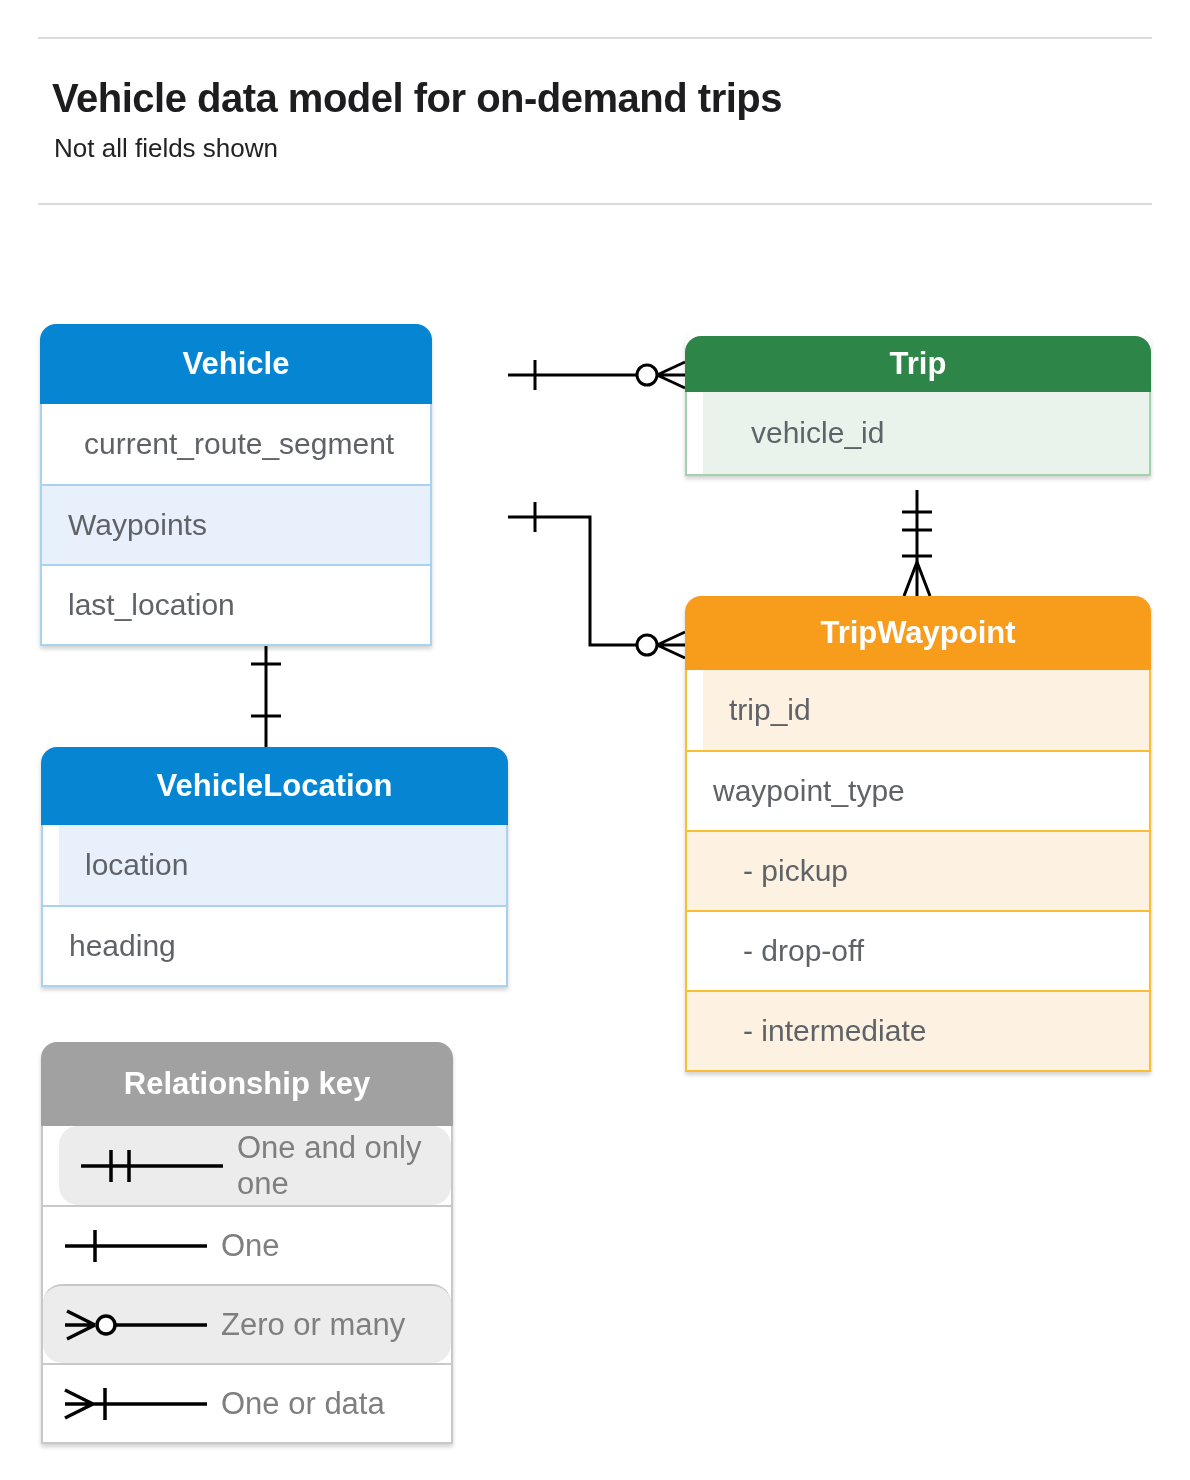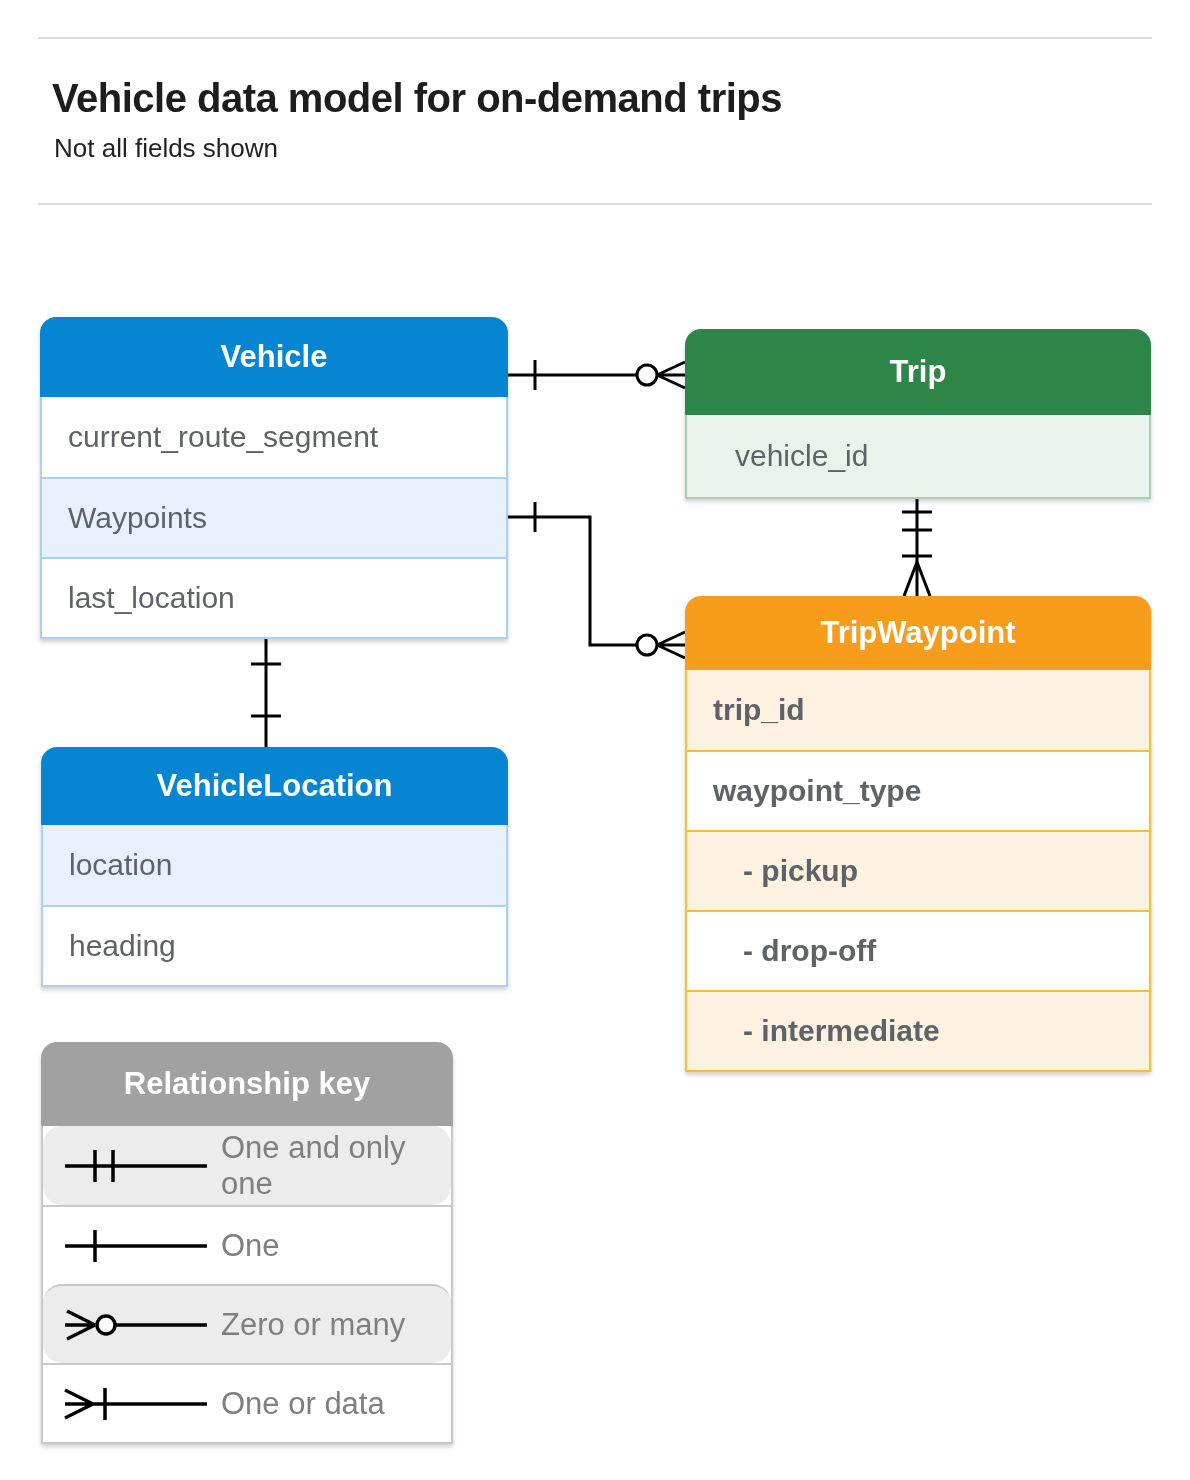--- a/index.html
+++ b/index.html
@@ -16,43 +16,43 @@
   .divider.top{top:37px;}
   .divider.second{top:203px;}
   .page-title{position:absolute;left:52px;top:76px;font-size:40px;font-weight:700;color:var(--ink);letter-spacing:-.5px;}
   .page-subtitle{position:absolute;left:54px;top:133px;font-size:26px;color:#222;}
   .etable{position:absolute;border-radius:16px 16px 0 0;box-shadow:0 3px 4px rgba(0,0,0,.18);}
   .thead{height:80px;border-radius:16px 16px 0 0;display:flex;align-items:center;justify-content:center;
          color:#fff;font-size:31px;font-weight:700;}
   .tbody{border:2px solid;border-top:none;background:#fff;}
   .trow{height:80px;display:flex;align-items:center;padding-left:26px;font-size:30px;color:var(--field);
         border-top:2px solid;border-color:inherit;background:#fff;}
-  .trow:first-child{border-top:none;}
+  .trow:first-child{border-top:none;margin-left:16px;}
   .trow.indent{padding-left:56px;}
   
   .t-blue .thead{background:var(--blue);}
   .t-blue .tbody{border-color:var(--blue-border);}
   .t-blue .trow{border-color:var(--blue-border);}
   .t-blue .trow.tint{background:var(--blue-light);}
   .t-green .thead{background:var(--green);}
   .t-green .tbody{border-color:var(--green-border);}
   .t-green .trow{border-color:var(--green-border);padding-left:48px;}
   .t-green .trow.tint{background:var(--green-light);}
   .t-orange .thead{background:var(--orange);}
   .t-orange .tbody{border-color:var(--orange-border);}
-  .t-orange .trow{border-color:var(--orange-border);font-weight:bold;}
+  .t-orange .trow{border-color:var(--orange-border);}
   .t-orange .trow.tint{background:var(--orange-light);}
   .t-gray .thead{background:var(--gray);}
   .t-gray .tbody{border-color:var(--gray-border);}
   .t-gray .trow{border-color:var(--gray-border);}
   .t-gray .trow.tint{background:var(--gray-light);border-radius:19px;}
   
-  #vehicle{left:40px;top:317px;width:468px;}
+  #vehicle{left:40px;top:324px;width:392px;}
   #trip{left:685px;top:329px;width:466px;}
-  #trip .thead{height:86px;}
+  #trip .thead{height:56px;margin-top:7px;}
   #trip .trow{height:82px;}
   #trip-waypoint{left:685px;top:596px;width:466px;}
   #trip-waypoint .thead{height:74px;}
   #vehicle-location{left:41px;top:747px;width:467px;}
   #vehicle-location .thead{height:78px;}
   #legend{left:41px;top:1042px;width:412px;}
   #legend .thead{height:84px;}
   #legend .trow{height:79px;padding-left:18px;}
   .legend-label{margin-left:10px;font-size:31px;color:var(--legend-text);}
   .legend-sym{flex:0 0 150px;height:60px;}

